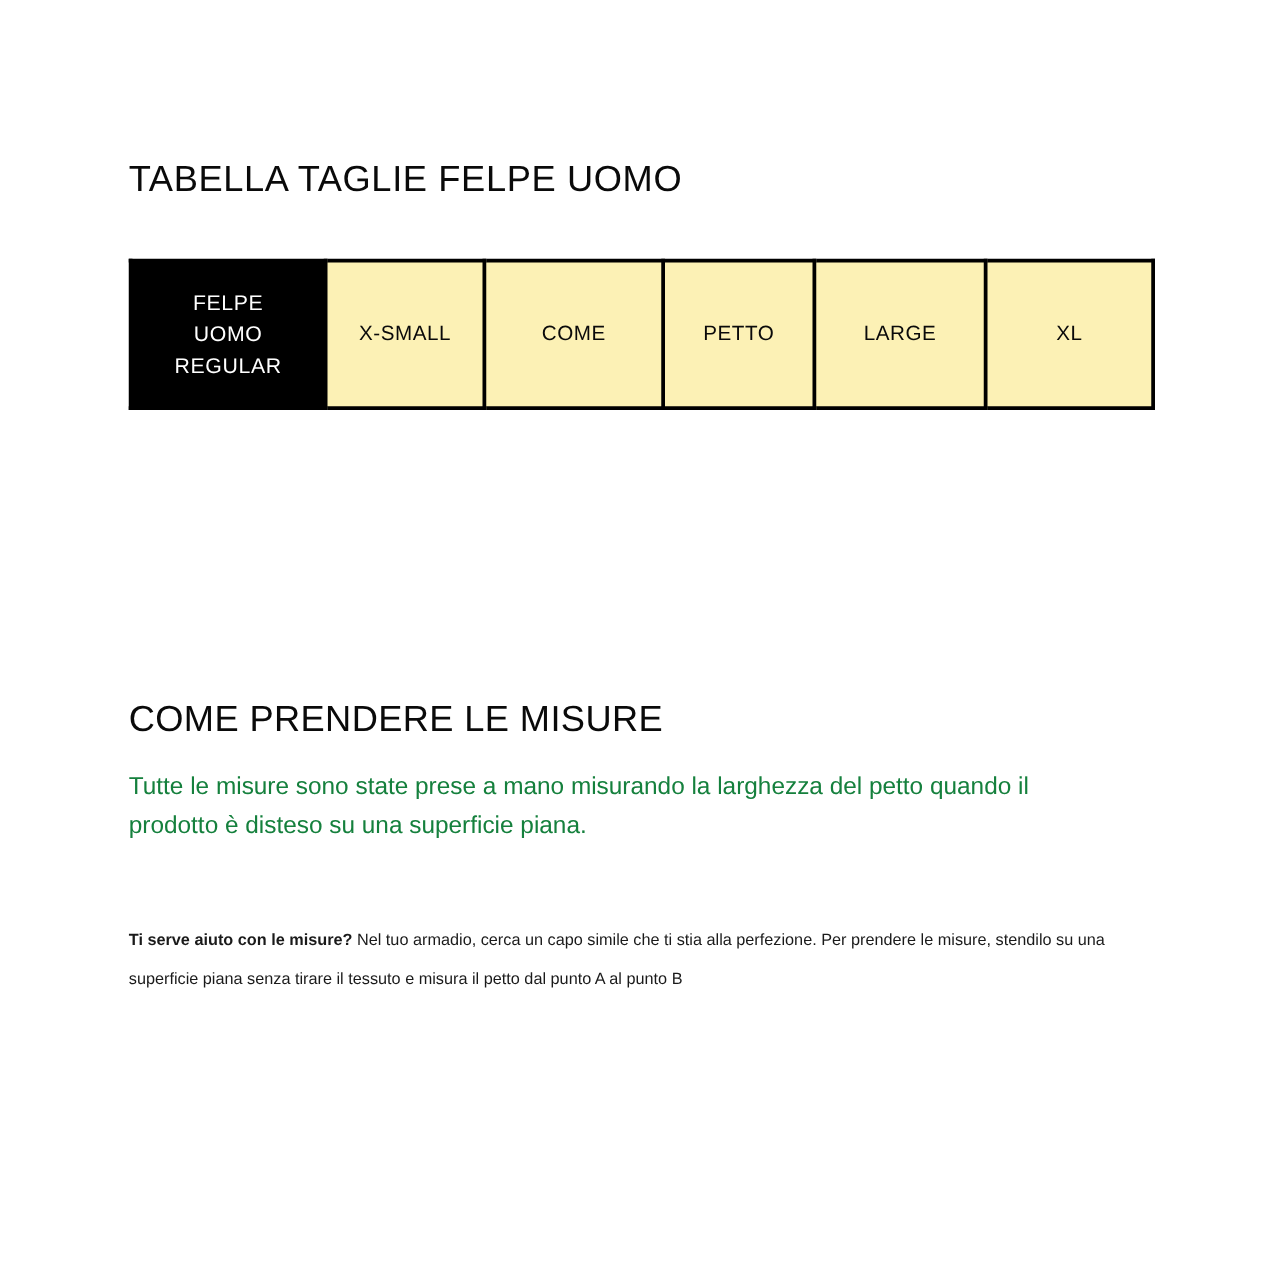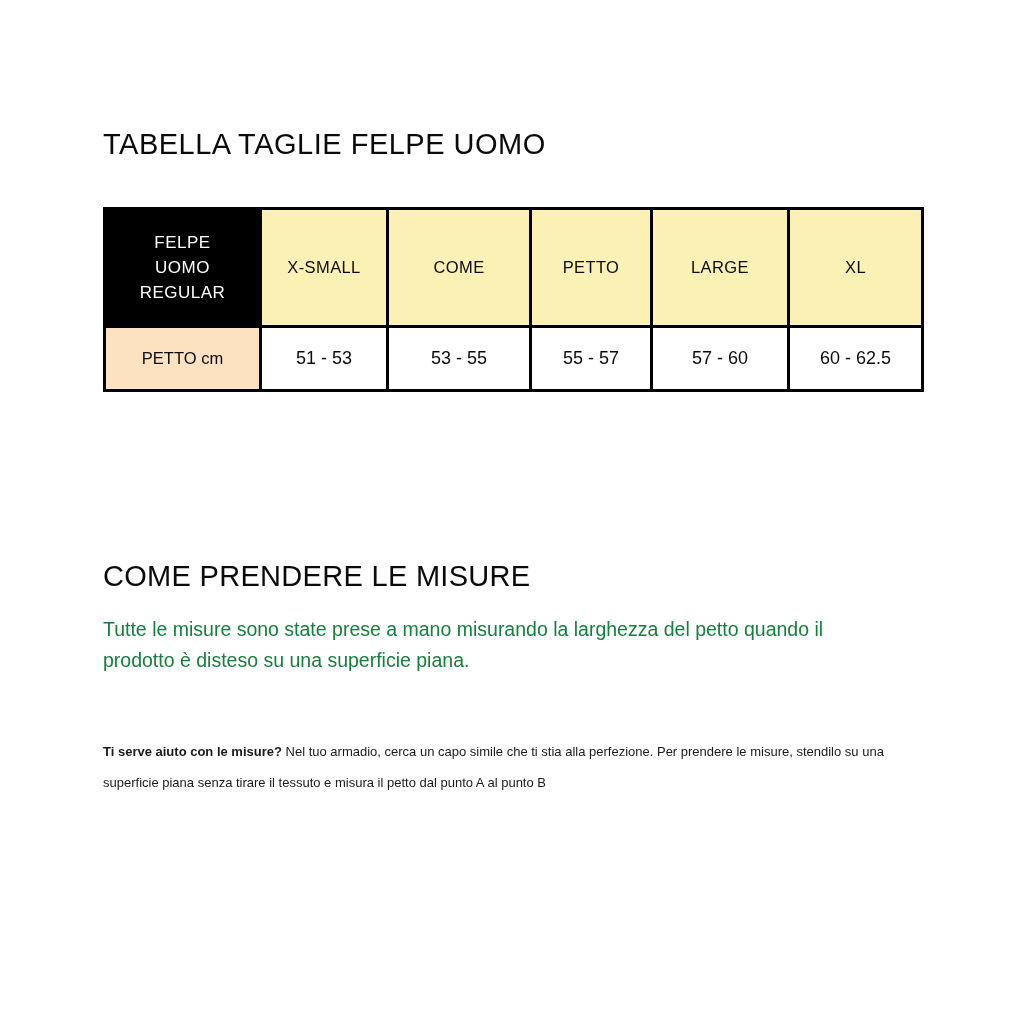--- a/index.html
+++ b/index.html
@@ -111,28 +111,20 @@
     <tr>
       <th class="corner-cell">FELPE
 UOMO
 REGULAR</th>
       <th class="col-header">X-SMALL</th>
       <th class="col-header">COME</th>
       <th class="col-header">PETTO</th>
       <th class="col-header">LARGE</th>
       <th class="col-header">XL</th>
     </tr>
-    <tr>
-      <td class="row-label">PETTO cm</td>
-      <td class="value-cell">51 - 53</td>
-      <td class="value-cell">53 - 55</td>
-      <td class="value-cell">55 - 57</td>
-      <td class="value-cell">57 - 60</td>
-      <td class="value-cell">60 - 62.5</td>
-    </tr>
   </tbody>
 </table>
 
 <h2 class="section-heading">COME PRENDERE LE MISURE</h2>
 
 <p class="measure-paragraph">Tutte le misure sono state prese a mano misurando la larghezza del petto quando il prodotto è disteso su una superficie piana.</p>
 
 <p class="help-paragraph"><span class="bold-lead">Ti serve aiuto con le misure?</span>
 <span>Nel tuo armadio, cerca un capo simile che ti stia alla perfezione. Per prendere le misure, stendilo su una superficie piana senza tirare il tessuto e misura il petto dal punto A al punto B</span></p>
 

